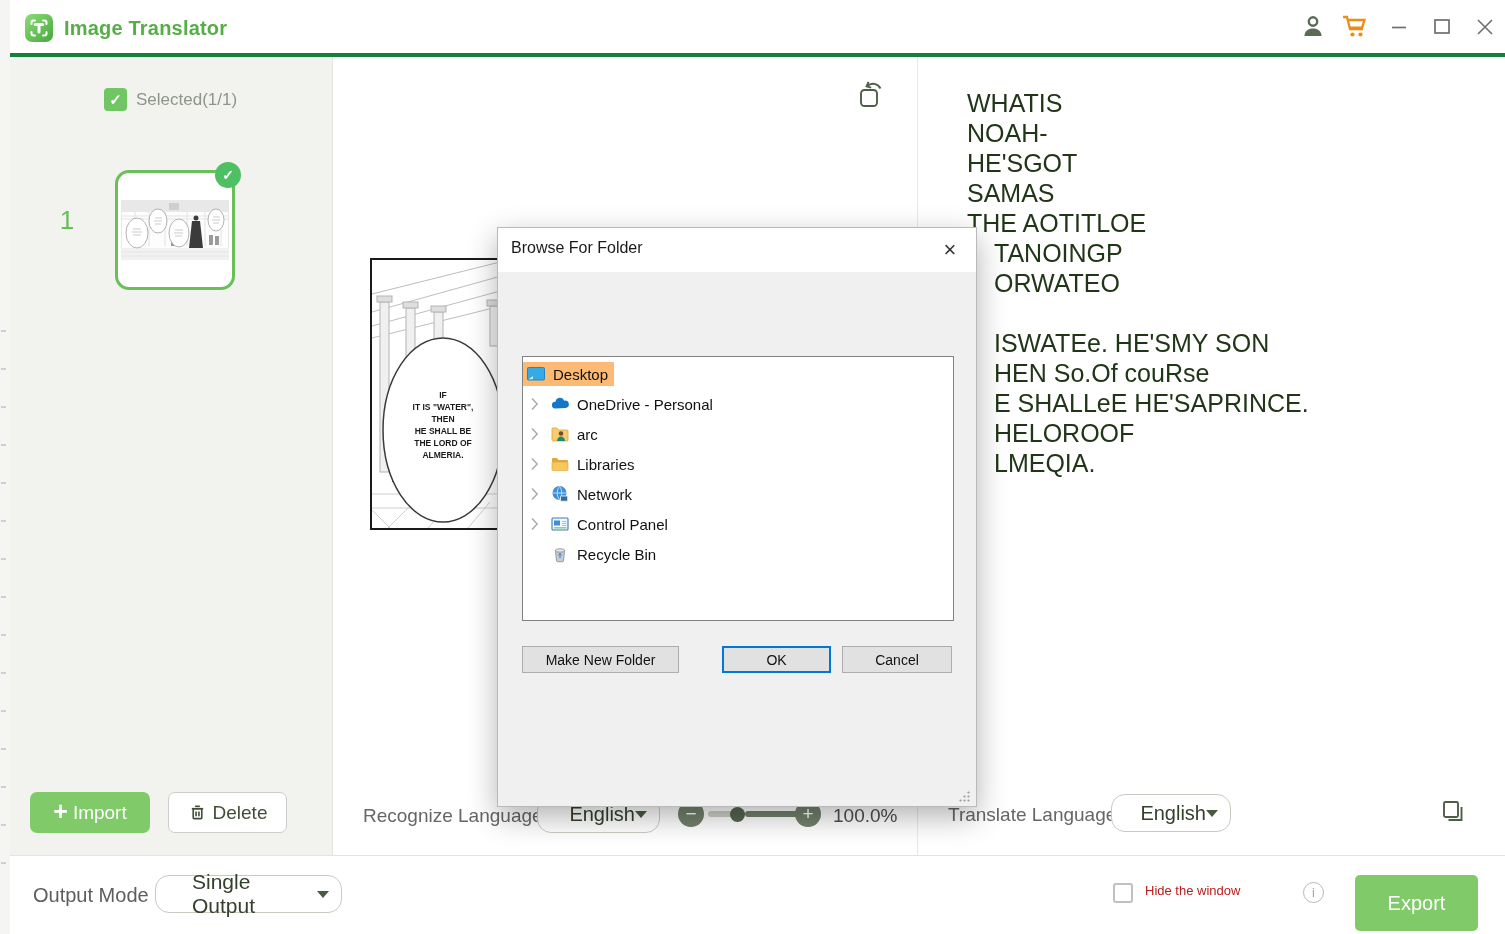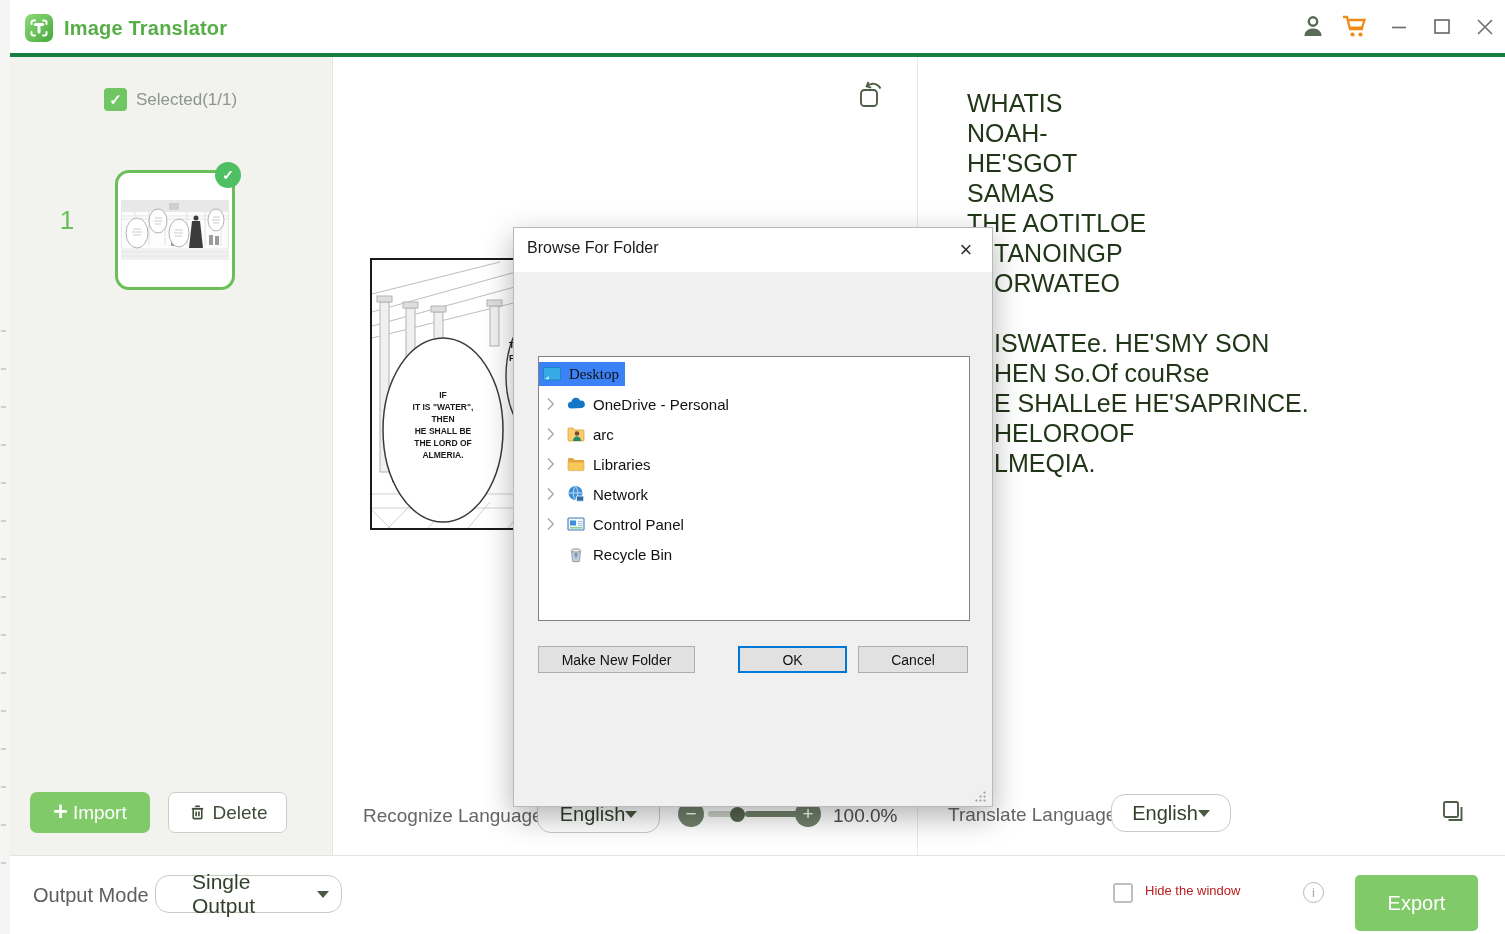--- a/index.html
+++ b/index.html
@@ -37,21 +37,21 @@
   .btn-delete { position:absolute; left:158px; top:735px; width:119px; height:41px; background:#fff; border:1px solid #cdcdcd; border-radius:7px;
     color:#3f4d39; font-size:19px; display:flex; align-items:center; justify-content:center; gap:6px; cursor:pointer; font-family:inherit; }
 
   
   .v-divider { position:absolute; left:917px; top:57px; width:1px; height:798px; background:#e8e8e8; }
   .rotate-btn { position:absolute; left:854px; top:78px; width:34px; height:34px; cursor:pointer; }
   .preview { position:absolute; left:370px; top:258px; width:190px; height:272px; }
 
   .lbl-recognize { position:absolute; left:363px; top:805px; font-size:19px; color:#666; }
   .dd { position:absolute; background:#fff; border:1px solid #c6ccc1; border-radius:14px; display:flex; align-items:center;
-    justify-content:center; padding:16px 12px; cursor:pointer; }
+    justify-content:flex-end; padding:16px 12px; cursor:pointer; }
   .dd-text { font-size:20px; color:#33402c; }
   .caret { width:0; height:0; border-left:6px solid transparent; border-right:6px solid transparent; border-top:7px solid #4a5a42; }
   .dd-recognize { left:537px; top:796px; width:123px; height:37px; }
   .slider-minus, .slider-plus { position:absolute; top:801px; width:26px; height:26px; border-radius:50%; background:#72816b;
     color:#fff; font-size:19px; display:flex; align-items:center; justify-content:center; cursor:pointer; }
   .slider-minus { left:678px; } .slider-plus { left:795px; }
   .slider-track-l { position:absolute; left:708px; top:811px; width:27px; height:6px; background:#ccd2c6; border-radius:3px; }
   .slider-track-r { position:absolute; left:745px; top:811px; width:54px; height:6px; background:#72816b; border-radius:3px; }
   .slider-knob { position:absolute; left:730px; top:807px; width:15px; height:15px; border-radius:50%; background:#57664f; cursor:pointer; }
   .zoom-percent { position:absolute; left:833px; top:805px; font-size:19px; color:#4f4f4f; }
@@ -70,34 +70,34 @@
   .dd-output { left:145px; top:19px; width:187px; height:38px; }
   .dd-output .dd-text { font-size:21px;margin-left:24px; }
   .hide-cb { position:absolute; left:1103px; top:27px; width:20px; height:20px; border:2px solid #c0c0c0; border-radius:3px; background:#fff; cursor:pointer; }
   .hide-label { position:absolute; left:1135px; top:27px; font-size:13px; color:#b91c1c; }
   .info-icon { position:absolute; left:1293px; top:26px; width:21px; height:21px; border:1.5px solid #b7b7b7; border-radius:50%;
     color:#a3a3a3; font-size:13px; display:flex; align-items:center; justify-content:center; cursor:pointer; }
   .btn-export { position:absolute; left:1345px; top:19px; width:123px; height:56px; background:#81ca6a; border:none; border-radius:5px;
     color:#fff; font-size:20px; cursor:pointer; font-family:inherit; }
 
   
-  .dialog { position:absolute; left:513px; top:227px; width:480px; height:580px; background:#f0f0f0; border:1px solid #b9b9b9;
+  .dialog { position:absolute; left:497px; top:227px; width:480px; height:580px; background:#f0f0f0; border:1px solid #b9b9b9;
     box-shadow:0 10px 28px rgba(0,0,0,.30); z-index:50; }
   .dlg-titlebar { position:absolute; left:0; top:0; width:100%; height:44px; background:#fff; }
   .dlg-title { position:absolute; left:13px; top:11px; font-size:16px; color:#1a1a1a; }
   .dlg-close { position:absolute; right:10px; top:6px; width:32px; height:32px; font-size:22px; font-weight:300; color:#333;
     display:flex; align-items:center; justify-content:center; cursor:pointer; }
   .treebox { position:absolute; left:24px; top:128px; width:432px; height:265px; background:#fff; border:1px solid #828282; overflow:hidden; }
   .trow { height:30px; display:flex; align-items:center; cursor:pointer; }
   .trow:first-child { margin-top:2px; }
   .chev { width:10px; height:14px; margin-left:8px; flex:none; display:flex; align-items:center; }
   .chev.hidden { visibility:hidden; }
   .sel-zone { display:flex; align-items:center; padding:2px 6px 2px 3px; margin-left:6px; }
   .trow.root .sel-zone { margin-left:0; }
-  .sel-zone.selected { background:#3b82f6;font-family:Liberation Serif, serif; }
+  .sel-zone.selected { background:#fdba74; }
   .t-ic { width:20px; height:20px; flex:none; }
   .t-label { font-size:15px; color:#111; margin-left:7px; white-space:nowrap; }
   .dlg-btn { position:absolute; top:418px; height:27px; background:#e1e1e1; border:1px solid #adadad; font-size:14px; color:#111;
     cursor:pointer; font-family:inherit; }
   .btn-mnf { left:24px; width:157px; }
   .btn-ok { left:224px; width:109px; border:2px solid #0078d7; }
   .btn-cancel { left:344px; width:110px; }
   .dlg-grip { position:absolute; right:5px; bottom:3px; width:13px; height:13px; }
 </style>
 </head>

